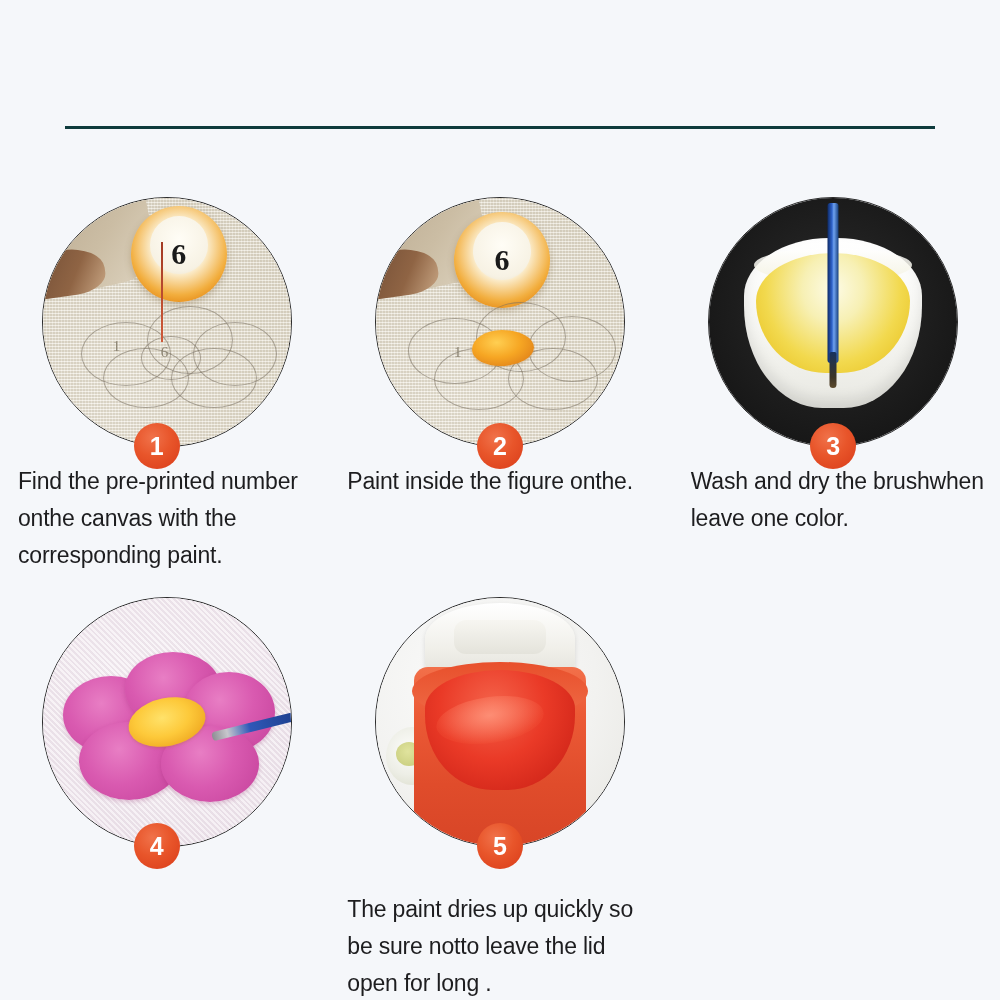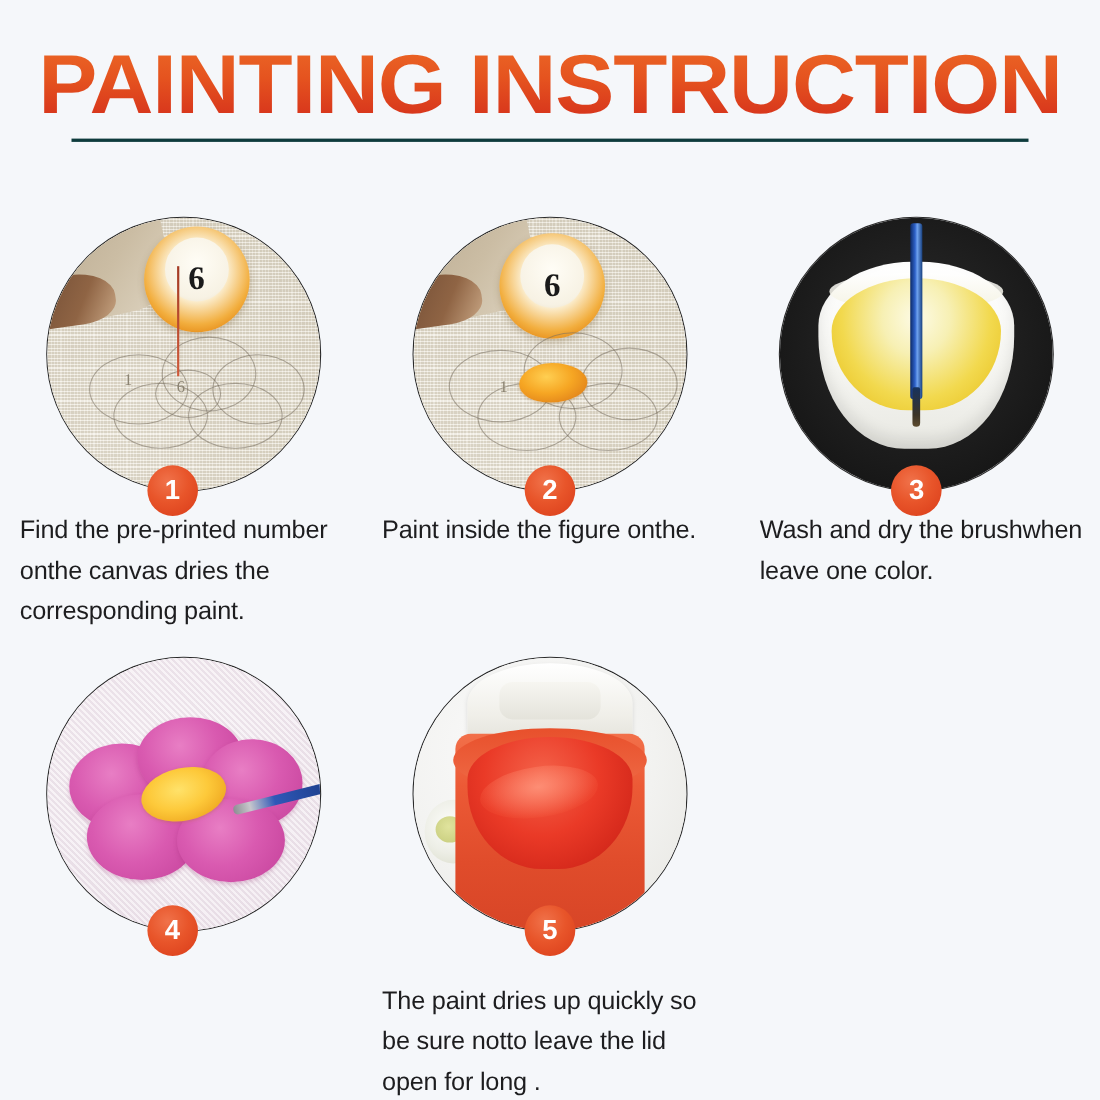--- a/index.html
+++ b/index.html
@@ -290,23 +290,20 @@
     background:radial-gradient(circle at 45% 40%, #d9dd86 0%, #b9c05c 100%);
     border-radius:50%;
     opacity:.8;
   }
 </style>
 </head>
 <body>
 
 <div class="page">
 
-  <div class="title-wrap">
-    <span class="title">PAINTING INSTRUCTION</span>
-  </div>
   <div class="title-rule"></div>
 
   <div class="steps">
 
     <div class="row row1">
 
       <div class="cell cell-1">
         <div class="thumb-wrap">
           <div class="thumb">
             <div class="ph">
@@ -328,21 +325,21 @@
               <div class="flower-outline" style="left:98px;top:138px;width:58px;height:42px;"></div>
 
               <div class="num-tiny" style="left:70px;top:140px;">1</div>
               <div class="num-tiny" style="left:118px;top:146px;">6</div>
 
               <div class="pointer-line" style="left:118px;top:44px;height:100px;"></div>
             </div>
           </div>
           <div class="badge b1">1</div>
         </div>
-        <div class="caption">Find the pre-printed number onthe canvas dries the corresponding paint.</div>
+        <div class="caption">Find the pre-printed number onthe canvas with the corresponding paint.</div>
       </div>
 
       <div class="cell cell-2">
         <div class="thumb-wrap">
           <div class="thumb">
             <div class="ph">
               <div class="canvas-bg"></div>
               <div class="canvas-tex"></div>
               <div class="tabletop"></div>
               <div class="tabletop2"></div>

